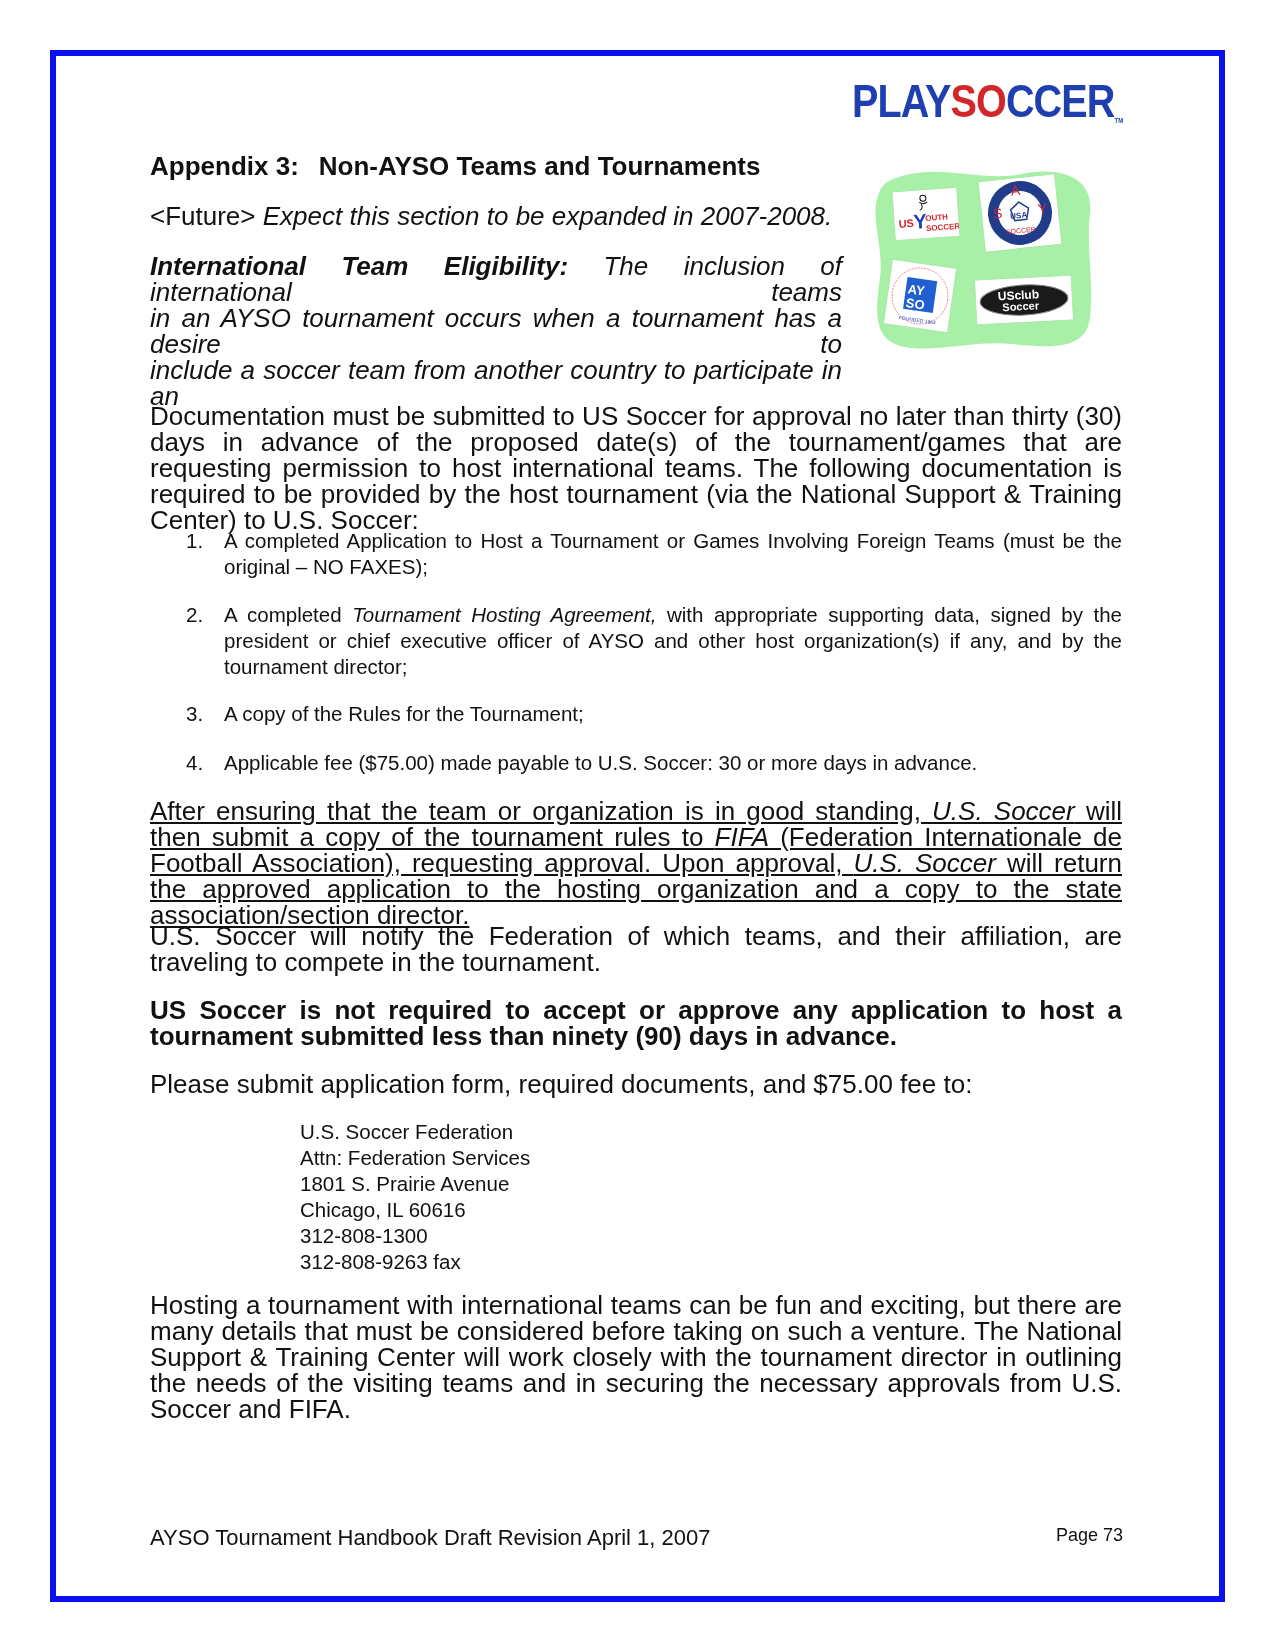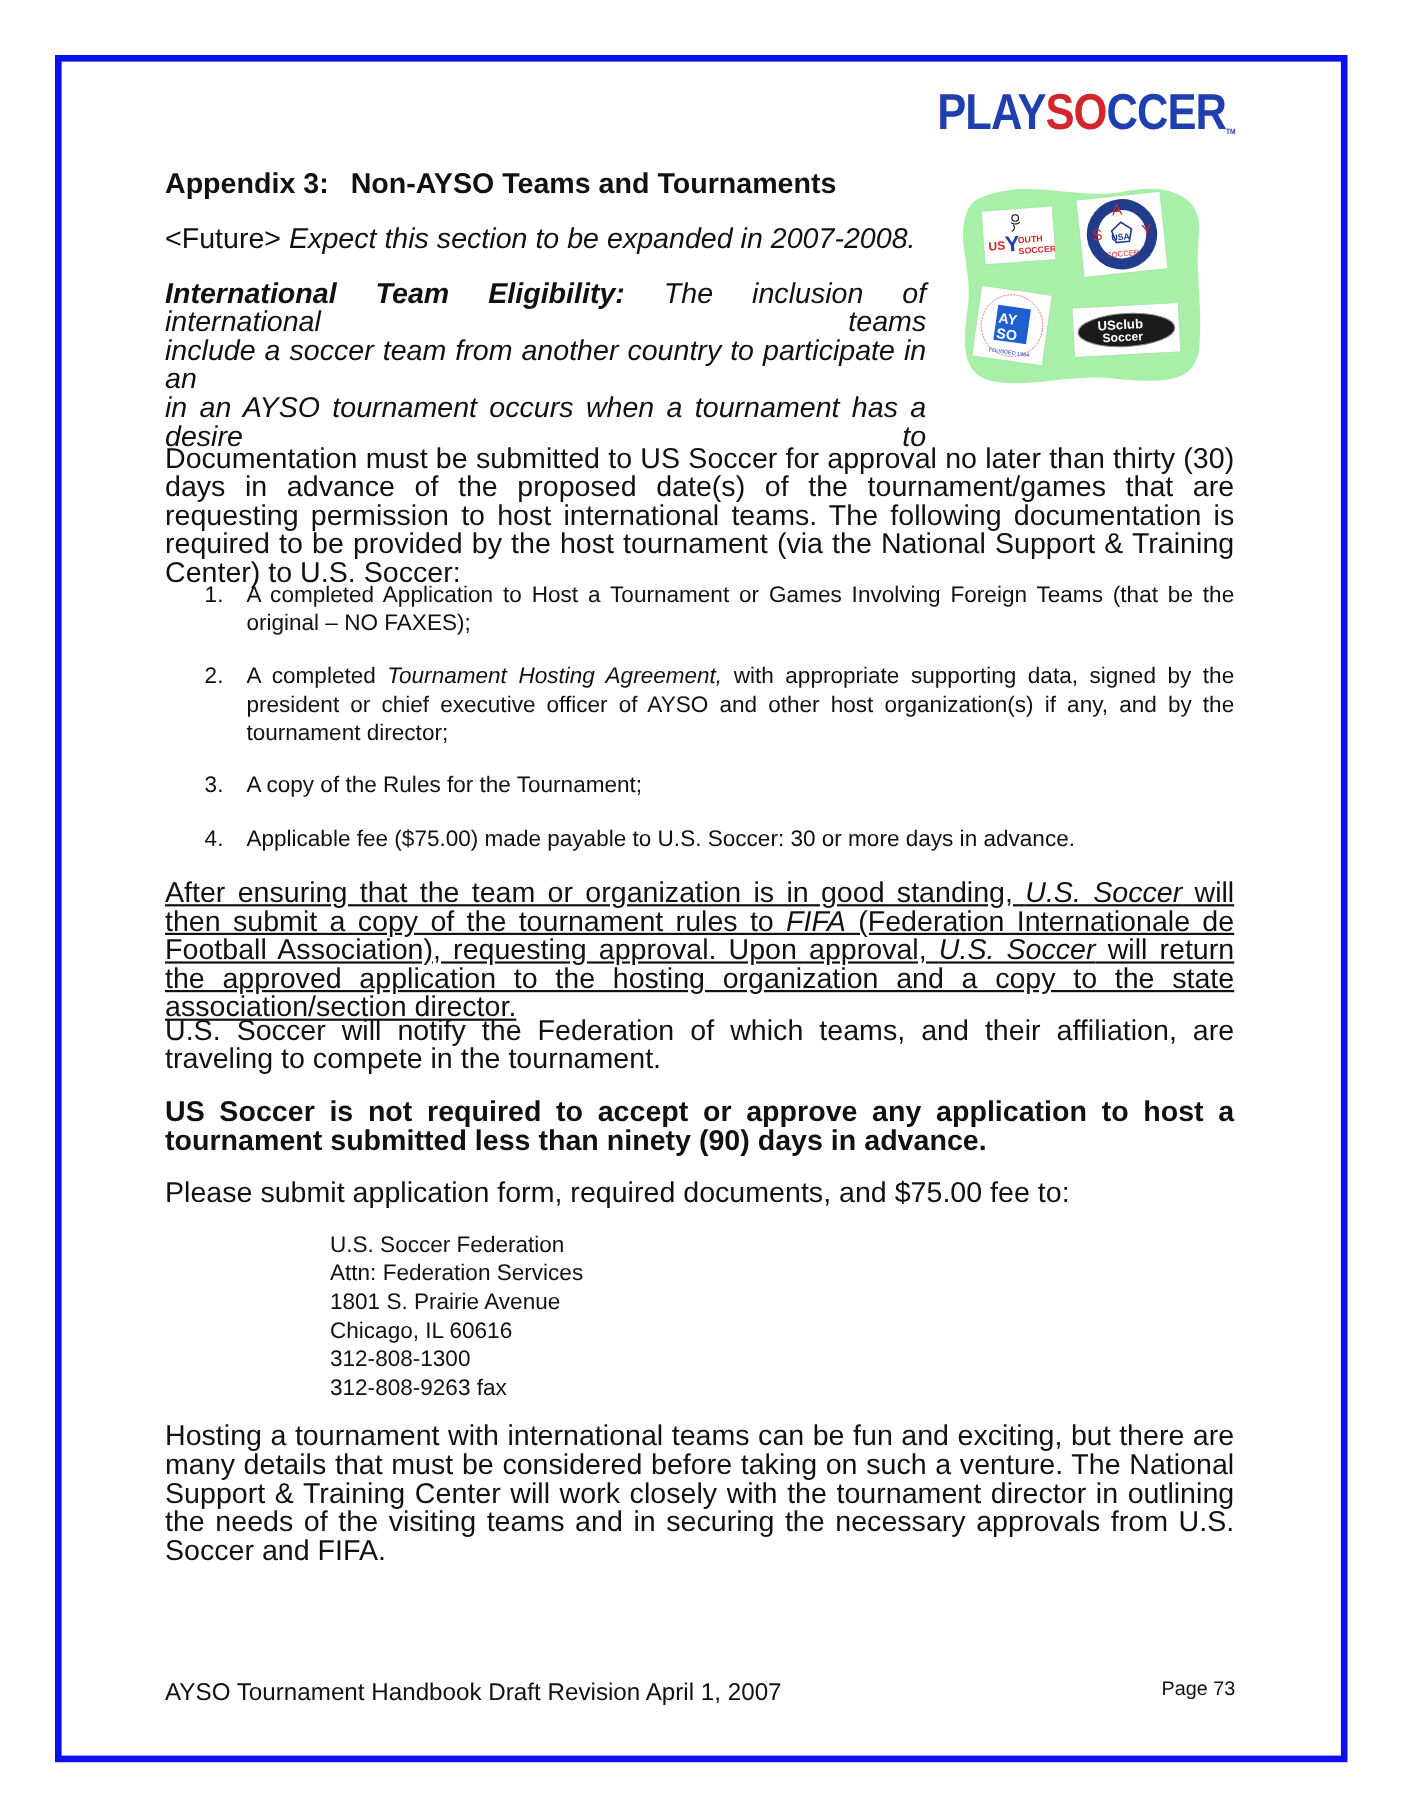--- a/index.html
+++ b/index.html
@@ -87,29 +87,29 @@
 <div class="text bold" style="top:153px;width:700px;">
   <span>Appendix 3:</span><span style="display:inline-block;width:20px;"></span><span>Non-AYSO Teams and Tournaments</span>
 </div>
 
 <div class="text" style="top:203px;width:700px;">
   <span>&lt;Future&gt;</span> <span class="ital">Expect this section to be expanded in 2007-2008.</span>
 </div>
 
 <div class="text just" style="top:253px;width:692px;font-style:italic;">
   <div style="text-align:justify;text-align-last:justify;"><span class="bold">International Team Eligibility:</span> <span>The inclusion of international teams</span></div>
+  <div style="text-align:justify;text-align-last:justify;">in an AYSO tournament occurs when a tournament has a desire to</div>
   <div style="text-align:justify;text-align-last:justify;">include a soccer team from another country to participate in an</div>
-  <div style="text-align:justify;text-align-last:justify;">in an AYSO tournament occurs when a tournament has a desire to</div>
 </div>
 
 <div class="text just" style="top:403px;">Documentation must be submitted to US Soccer for approval no later than thirty (30) days in advance of the proposed date(s) of the tournament/games that are requesting permission to host international teams. The following documentation is required to be provided by the host tournament (via the National Support &amp; Training Center) to U.S. Soccer:</div>
 
 <div class="list-item" style="top:528px;">
   <span class="num">1.</span>
-  <div class="body">A completed Application to Host a Tournament or Games Involving Foreign Teams (that be the original – NO FAXES);</div>
+  <div class="body">A completed Application to Host a Tournament or Games Involving Foreign Teams (must be the original – NO FAXES);</div>
 </div>
 <div class="list-item" style="top:602px;">
   <span class="num">2.</span>
   <div class="body"><span>A completed </span><span class="ital">Tournament Hosting Agreement,</span><span> with appropriate supporting data, signed by the president or chief executive officer of AYSO and other host organization(s) if any, and by the tournament director;</span></div>
 </div>
 <div class="list-item" style="top:701px;">
   <span class="num">3.</span>
   <div class="body">A copy of the Rules for the Tournament;</div>
 </div>
 <div class="list-item" style="top:750px;">

